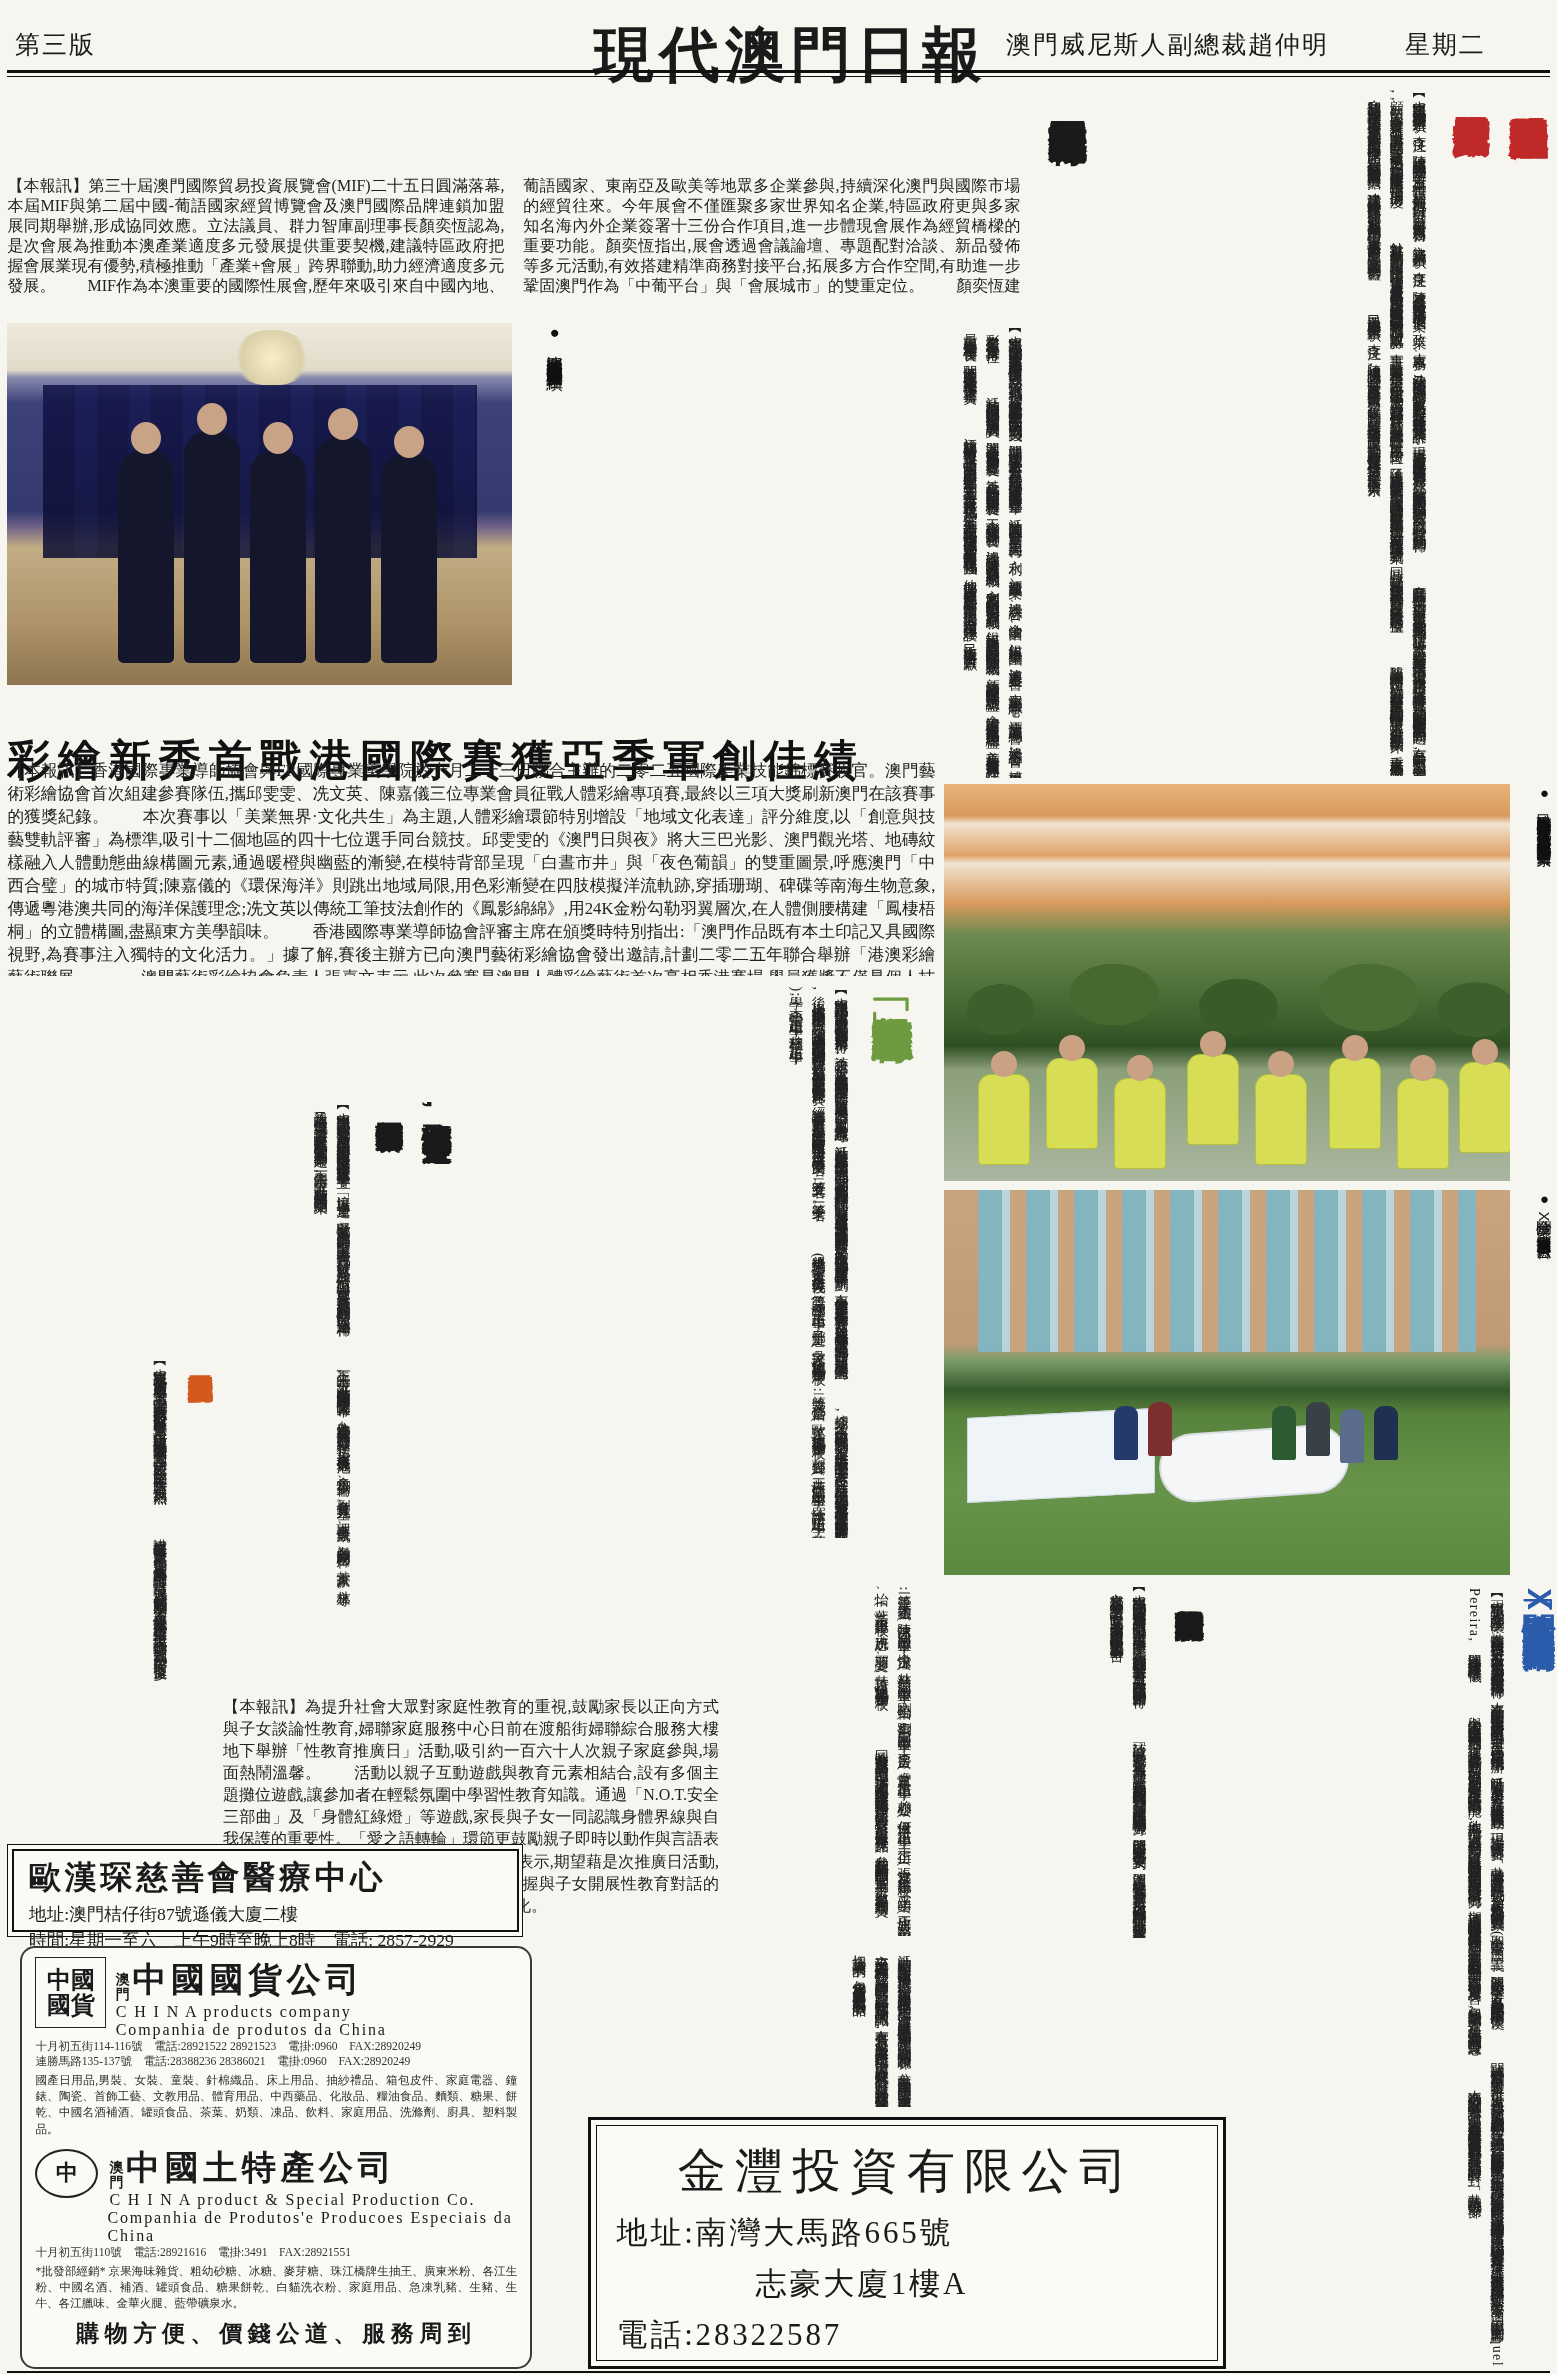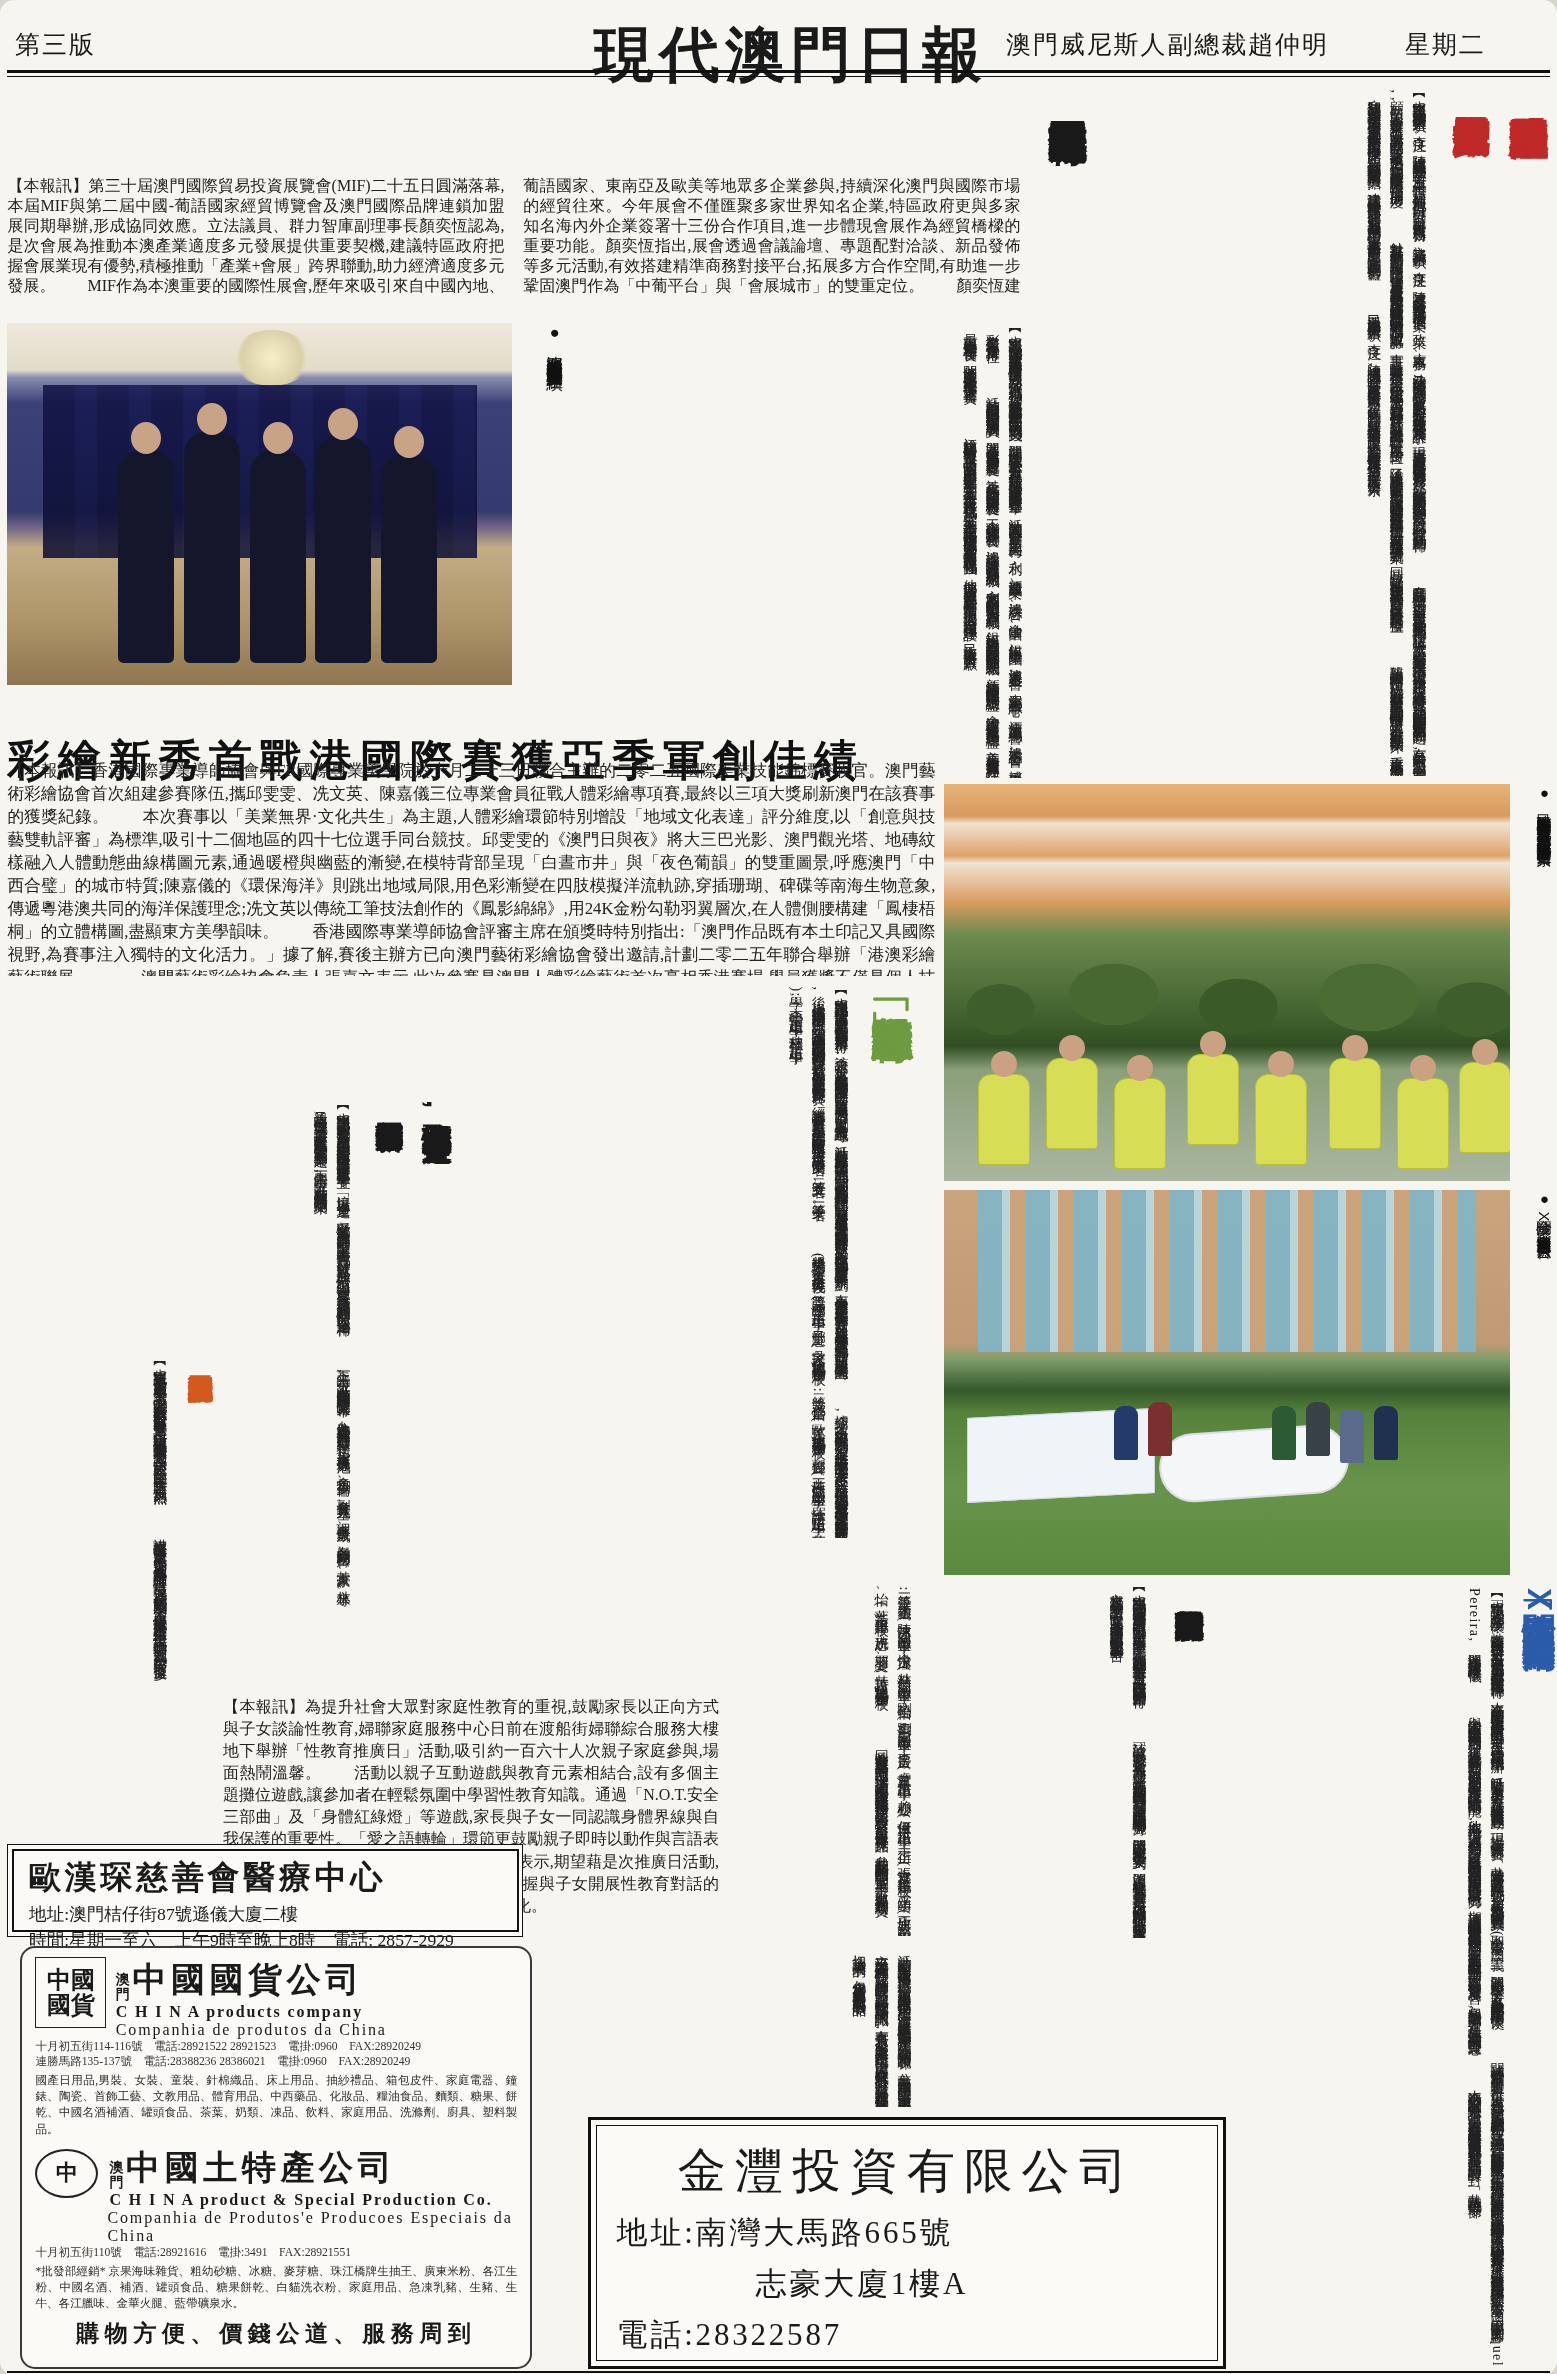--- a/index.html
+++ b/index.html
@@ -1,17 +1,17 @@
 <!DOCTYPE html>
 <html style="font-size:15px"><head>
 <meta charset="utf-8">
 <style>
   html,body{margin:0;padding:0;background:#d8d5cd;}
   #page{position:relative;width:1557px;height:2375px;margin:0 auto;background:#f7f5f0;color:#1a1a1a;
-        font-family:"Liberation Serif","DejaVu Serif",serif;overflow:hidden;border-radius:14px;}
+        font-family:"Liberation Serif","DejaVu Serif",serif;overflow:hidden;}
   .abs{position:absolute;}
   
   .hdr-txt{font-size:25px;letter-spacing:1.9px;}
   #masthead{font-size:60px;font-weight:bold;letter-spacing:5.6px;font-family:"Liberation Serif",serif;}
   .rule{position:absolute;left:7.4px;width:1543px;background:#111;}
   
   .h-blue{color:#17499c;font-family:"Liberation Sans","DejaVu Sans",sans-serif;font-weight:bold;
           font-size:44px;letter-spacing:0.9px;white-space:nowrap;overflow:hidden;}
   .h-horiz{font-family:"Liberation Sans","DejaVu Sans",sans-serif;font-weight:bold;color:#111;
            white-space:nowrap;overflow:hidden;}
@@ -52,21 +52,21 @@
   .person{position:absolute;width:24px;height:54px;border-radius:9.3px 9.3px 2.8px 2.8px;}
   
   .adbox{background:#fbfaf6;}
   #ad-ouhanchen{border:0.9px solid #111;padding:3.7px;}
   #ad-ouhanchen .inner{border:2.8px solid #111;height:100%;box-sizing:border-box;padding:5.6px 13px 3.7px 15px;}
   #ad-ouhanchen .t{font-size:32px;font-weight:bold;letter-spacing:3.7px;}
   #ad-ouhanchen .l{font-size:17.6px;margin-top:1.9px;}
   #ad-china{border:2.8px solid #3a3a3a;border-radius:15px;padding:9.3px 13px;box-sizing:border-box;}
   #ad-china .big{font-size:34px;font-weight:bold;letter-spacing:4.6px;font-family:"Liberation Sans",sans-serif;}
   #ad-china .pre{display:inline-block;font-size:14px;width:16.7px;line-height:1.05;vertical-align:middle;font-weight:bold;}
-  #ad-china .en{font-size:16px;letter-spacing:1.9px;font-weight:bold;}
+  #ad-china .en{font-size:16px;letter-spacing:1.9px;font-weight:normal;}
   #ad-china .addr{font-size:11.6px;color:#333;letter-spacing:0;}
   #ad-china .items{font-size:11.6px;line-height:1.4;color:#2c2c2c;text-align:justify;margin-top:3.7px;}
   #ad-china .slogan{font-size:23px;font-weight:bold;letter-spacing:5.6px;text-align:center;margin-top:5.6px;font-family:"Liberation Sans",sans-serif;}
   .seal{width:69px;height:69px;border:1.9px solid #222;float:left;margin-right:9.3px;font-size:24px;font-weight:bold;
         display:flex;align-items:center;justify-content:center;letter-spacing:0;line-height:1.05;text-align:center;}
   .roundlogo{width:59px;height:45px;border:2.8px solid #222;border-radius:50%;float:left;margin:3.7px 11px 0 0;
         display:flex;align-items:center;justify-content:center;font-size:22px;font-weight:bold;}
   #ad-jinfeng{border:3.7px solid #111;padding:4.6px;}
   #ad-jinfeng .inner{border:1.9px solid #111;height:100%;box-sizing:border-box;padding:13px 20px;}
   #ad-jinfeng .t{font-size:48px;letter-spacing:9.3px;text-align:center;}

